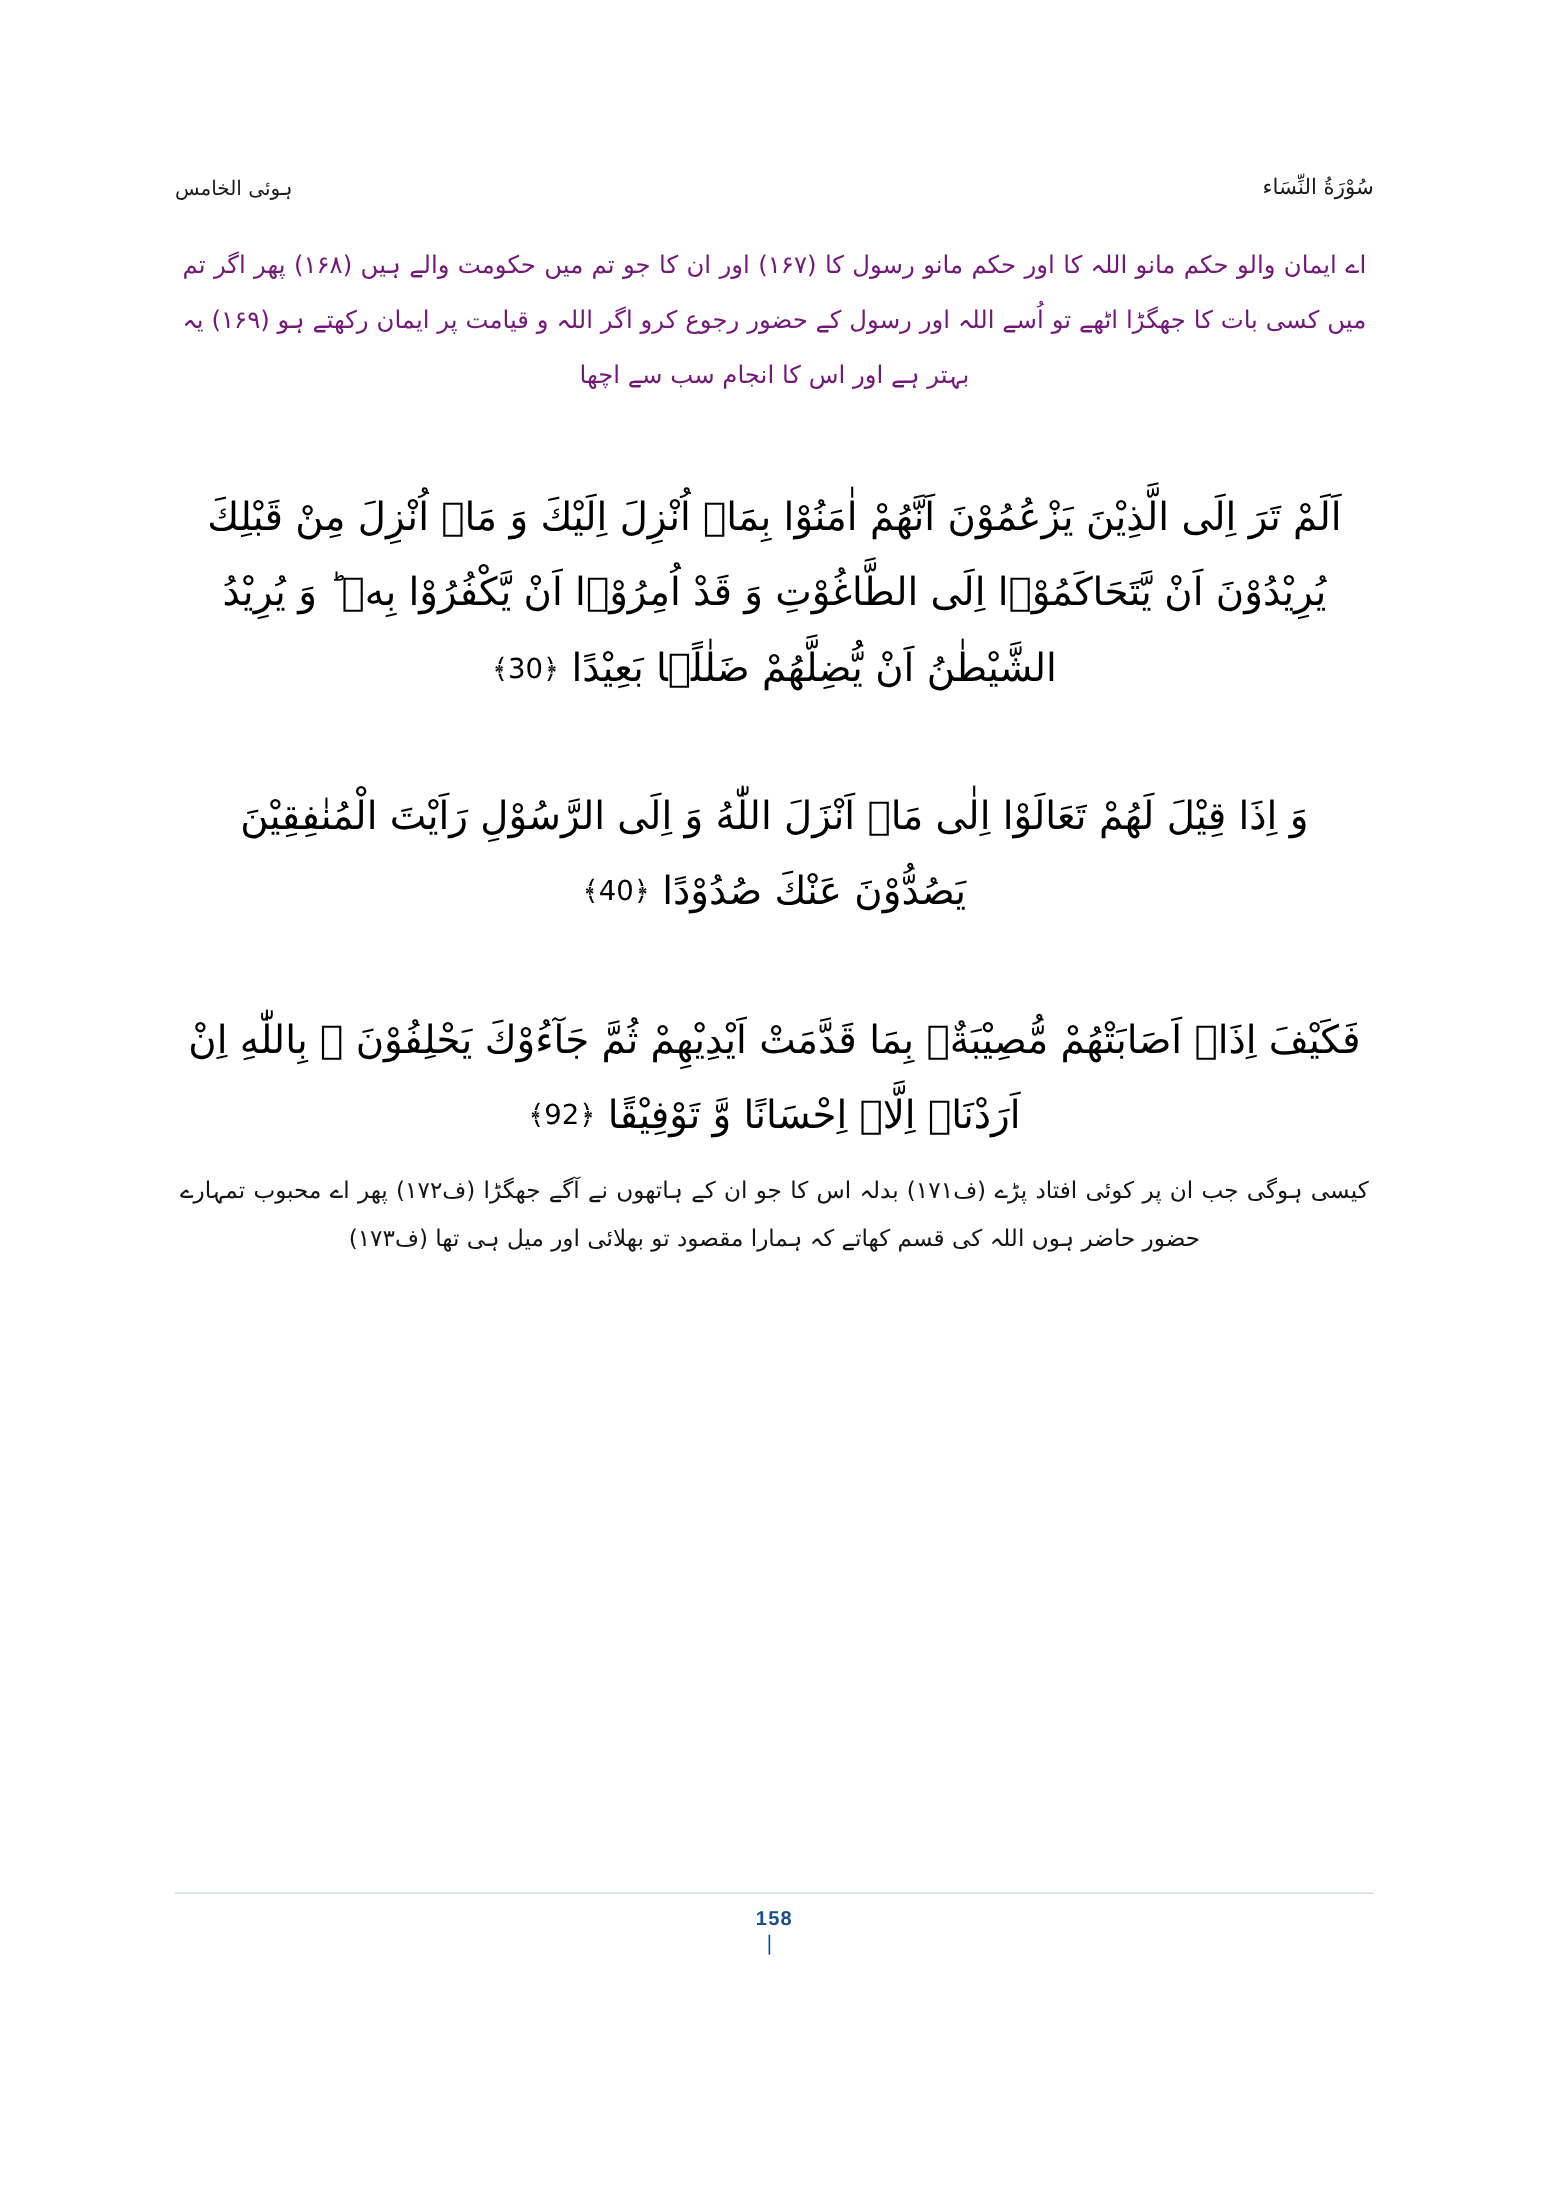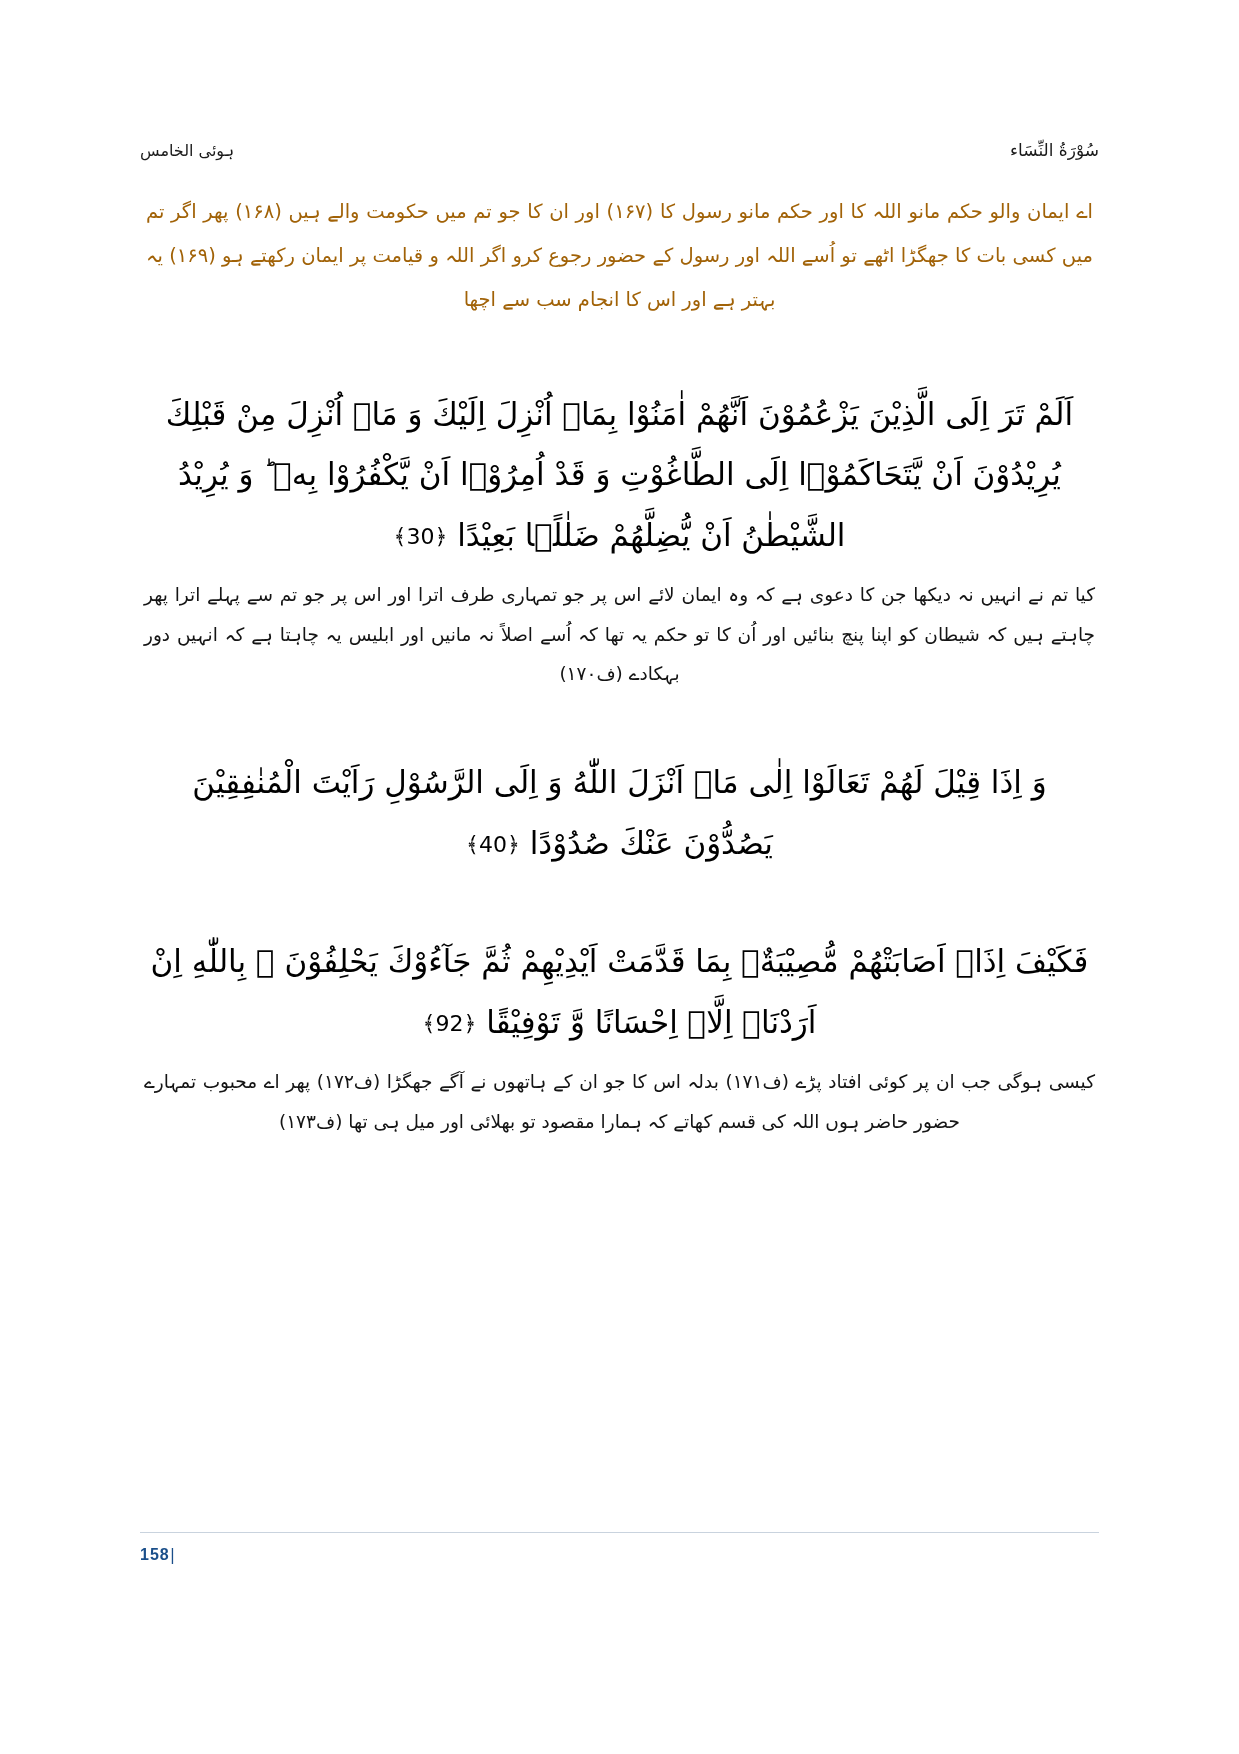--- a/index.html
+++ b/index.html
@@ -50,21 +50,21 @@
     right: 140px;
     direction: rtl;
     text-align: center;
   }
   .urdu-block {
     direction: rtl;
     text-align: justify;
     text-align-last: center;
     font-size: 19.5px;
     line-height: 2.25;
-    color: #a16207;
+    color: #701a75;
     font-family: "DejaVu Sans", sans-serif;
     margin: 0 0 6px 0;
     padding: 0 6px;
   }
   .urdu-intro {
     margin-bottom: 62px;
   }
   .arabic-block {
     direction: rtl;
     text-align: center;
@@ -99,20 +99,21 @@
   }
   .footer {
     position: absolute;
     left: 140px;
     right: 140px;
     bottom: 190px;
     border-top: 1px solid #c9d3de;
     padding-top: 12px;
     display: flex;
     align-items: center;
+    flex-direction: column;
   }
   .page-number {
     font-size: 16px;
     font-weight: bold;
     color: #1b4f8a;
     letter-spacing: 1px;
     font-family: "Liberation Sans", sans-serif;
   }
   .page-number-bar {
     display: inline-block;
@@ -133,21 +134,20 @@
 
   <div class="content">
 
     <div class="urdu-block urdu-intro">اے ایمان والو حکم مانو اللہ کا اور حکم مانو رسول کا (۱۶۷) اور ان کا جو تم میں حکومت والے ہیں (۱۶۸) پھر اگر تم میں کسی بات کا جھگڑا اٹھے تو اُسے اللہ اور رسول کے حضور رجوع کرو اگر اللہ و قیامت پر ایمان رکھتے ہو (۱۶۹) یہ بہتر ہے اور اس کا انجام سب سے اچھا</div>
 
     <div class="verse-group">
       <div class="arabic-block">
         <span>اَلَمْ تَرَ اِلَى الَّذِيْنَ يَزْعُمُوْنَ اَنَّهُمْ اٰمَنُوْا بِمَاۤ اُنْزِلَ اِلَيْكَ وَ مَاۤ اُنْزِلَ مِنْ قَبْلِكَ يُرِيْدُوْنَ اَنْ يَّتَحَاكَمُوْۤا اِلَى الطَّاغُوْتِ وَ قَدْ اُمِرُوْۤا اَنْ يَّكْفُرُوْا بِهٖ ؕ وَ يُرِيْدُ الشَّيْطٰنُ اَنْ يُّضِلَّهُمْ ضَلٰلًۢا بَعِيْدًا</span>
         <span class="ayah-mark">﴿<span>30</span>﴾</span>
       </div>
-      <div class="tafsir">کیا تم نے انہیں نہ دیکھا جن کا دعوی ہے کہ وہ ایمان لائے اس پر جو تمہاری طرف اترا اور اس پر جو تم سے پہلے اترا پھر چاہتے ہیں کہ شیطان کو اپنا پنچ بنائیں اور اُن کا تو حکم یہ تھا کہ اُسے اصلاً نہ مانیں اور ابلیس یہ چاہتا ہے کہ انہیں دور بہکادے (ف۱۷۰)</div>
     </div>
 
     <div class="verse-group">
       <div class="arabic-block">
         <span>وَ اِذَا قِيْلَ لَهُمْ تَعَالَوْا اِلٰى مَاۤ اَنْزَلَ اللّٰهُ وَ اِلَى الرَّسُوْلِ رَاَيْتَ الْمُنٰفِقِيْنَ يَصُدُّوْنَ عَنْكَ صُدُوْدًا</span>
         <span class="ayah-mark">﴿<span>40</span>﴾</span>
       </div>
     </div>
 
     <div class="verse-group">

